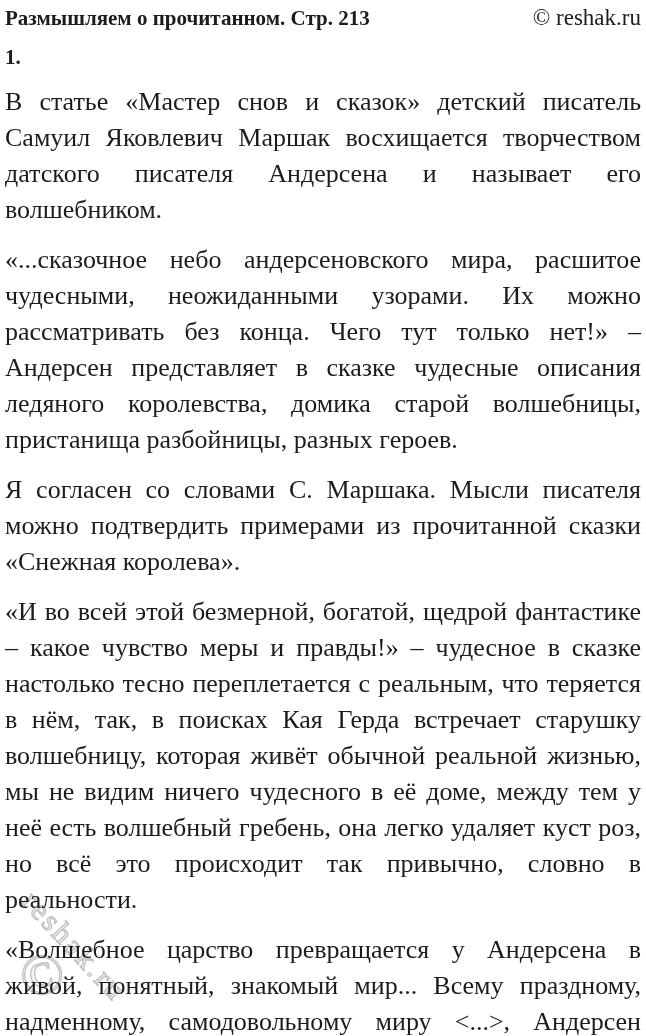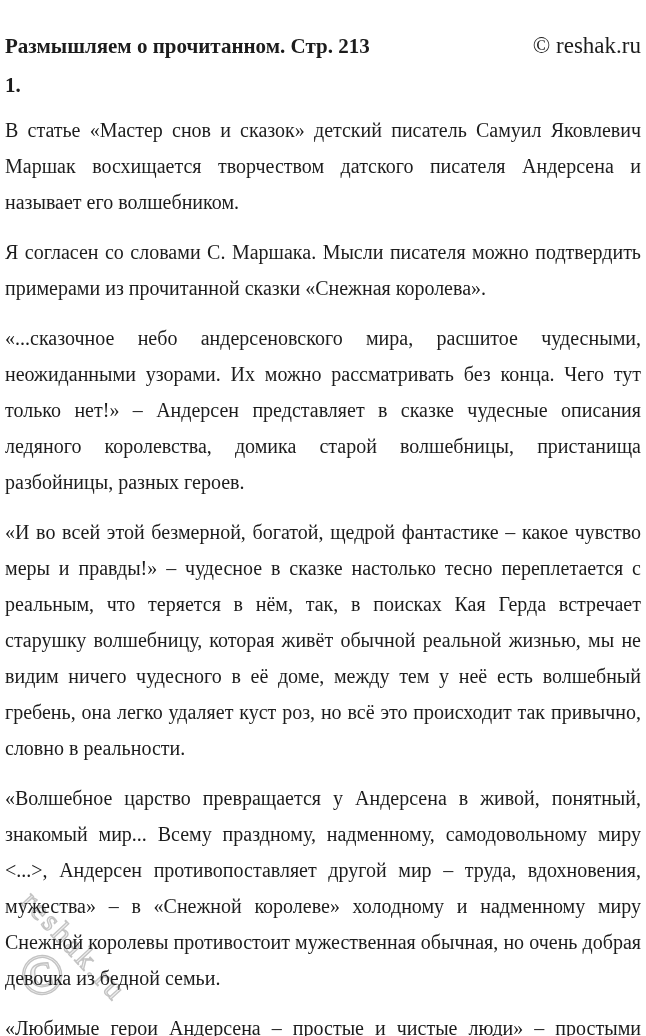--- a/index.html
+++ b/index.html
@@ -21,21 +21,20 @@
     height: 1036px;
     padding: 4px 5px 0 5px;
     background: #ffffff;
   }
   .page-header {
     display: flex;
     justify-content: space-between;
     align-items: baseline;
     font-size: 21px;
     line-height: 28px;
-    margin-top: 28px;
   }
   .page-title {
     font-weight: bold;
   }
   .copyright-note {
     font-weight: normal;
     font-size: 23px;
   }
   .question-number {
     margin-top: 11px;
@@ -43,21 +42,21 @@
     font-size: 21px;
     line-height: 28px;
   }
   .answer-text {
     margin-top: 13px;
     position: relative;
     z-index: 2;
   }
   .answer-text p {
     margin: 0 0 14px 0;
-    font-size: 20px;
+    font-size: 26px;
     line-height: 36px;
     text-align: justify;
   }
   
   .watermark {
     position: absolute;
     left: 0;
     top: 860px;
     width: 260px;
     height: 176px;
@@ -94,22 +93,22 @@
 
   <div class="page-header">
     <span class="page-title">Размышляем о прочитанном. Стр. 213</span>
     <span class="copyright-note">© reshak.ru</span>
   </div>
 
   <div class="question-number">1.</div>
 
   <div class="answer-text">
     <p>В статье «Мастер снов и сказок» детский писатель Самуил Яковлевич Маршак восхищается творчеством датского писателя Андерсена и называет его волшебником.</p>
+    <p>«...сказочное небо андерсеновского мира, расшитое чудесными, неожиданными узорами. Их можно рассматривать без конца. Чего тут только нет!» – Андерсен представляет в сказке чудесные описания ледяного королевства, домика старой волшебницы, пристанища разбойницы, разных героев.</p>
     <p>Я согласен со словами С. Маршака. Мысли писателя можно подтвердить примерами из прочитанной сказки «Снежная королева».</p>
-    <p>«...сказочное небо андерсеновского мира, расшитое чудесными, неожиданными узорами. Их можно рассматривать без конца. Чего тут только нет!» – Андерсен представляет в сказке чудесные описания ледяного королевства, домика старой волшебницы, пристанища разбойницы, разных героев.</p>
     <p>«И во всей этой безмерной, богатой, щедрой фантастике – какое чувство меры и правды!» – чудесное в сказке настолько тесно переплетается с реальным, что теряется в нём, так, в поисках Кая Герда встречает старушку волшебницу, которая живёт обычной реальной жизнью, мы не видим ничего чудесного в её доме, между тем у неё есть волшебный гребень, она легко удаляет куст роз, но всё это происходит так привычно, словно в реальности.</p>
     <p>«Волшебное царство превращается у Андерсена в живой, понятный, знакомый мир... Всему праздному, надменному, самодовольному миру &lt;...&gt;, Андерсен противопоставляет другой мир – труда, вдохновения, мужества» – в «Снежной королеве» холодному и надменному миру Снежной королевы противостоит мужественная обычная, но очень добрая девочка из бедной семьи.</p>
     <p>«Любимые герои Андерсена – простые и чистые люди» – простыми людьми, бедными, ничем не примечательными являются Кай и Герда.</p>
   </div>
 
   <div class="watermark" aria-hidden="true">
     <span class="wm-text">reshak.ru</span>
     <span class="wm-copyright">©</span>
   </div>
 

